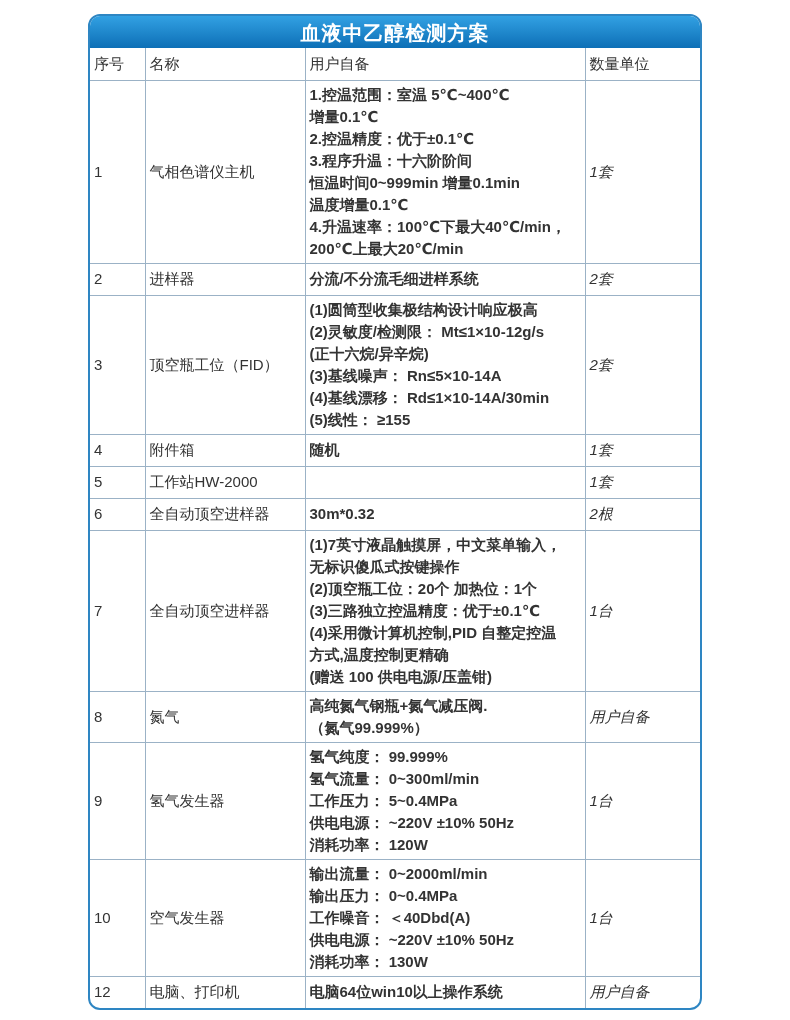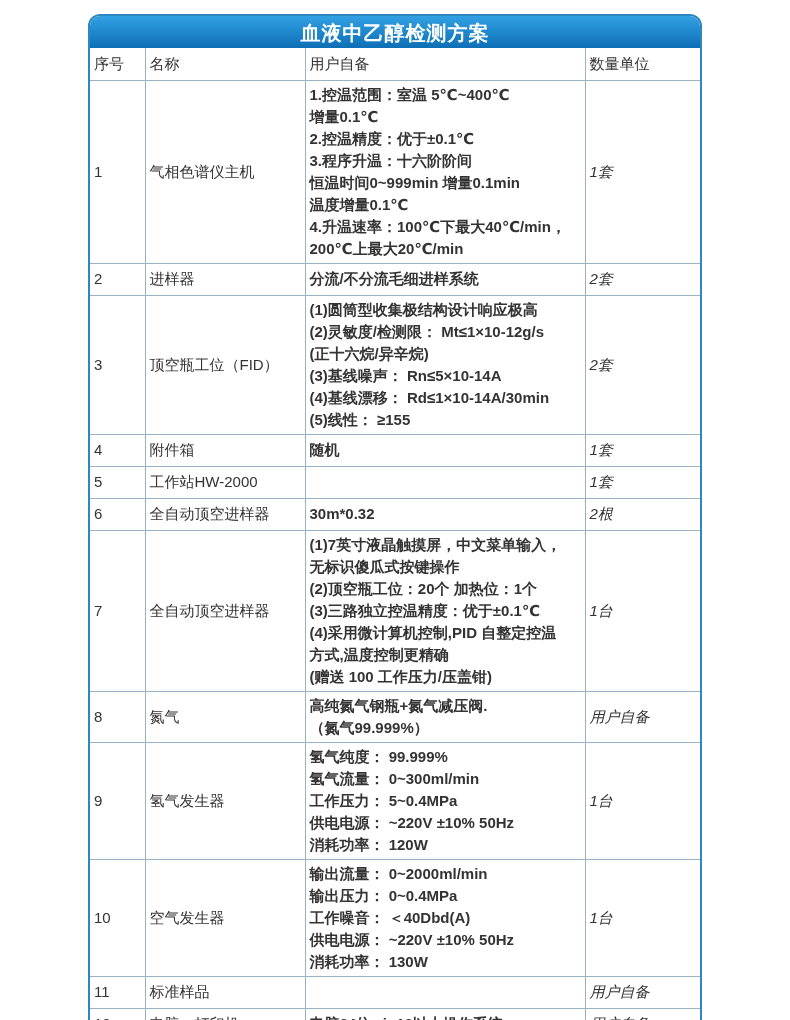--- a/index.html
+++ b/index.html
@@ -147,21 +147,21 @@
         <tr>
           <td class="cell-no">7</td>
           <td class="cell-name">全自动顶空进样器</td>
           <td class="cell-spec">
             <div class="spec-line">(1)7英寸液晶触摸屏，中文菜单输入，</div>
             <div class="spec-line">无标识傻瓜式按键操作</div>
             <div class="spec-line">(2)顶空瓶工位：20个 加热位：1个</div>
             <div class="spec-line">(3)三路独立控温精度：优于±0.1℃</div>
             <div class="spec-line">(4)采用微计算机控制,PID 自整定控温</div>
             <div class="spec-line">方式,温度控制更精确</div>
-            <div class="spec-line">(赠送 100 工作压力/压盖钳)</div>
+            <div class="spec-line">(赠送 100 供电电源/压盖钳)</div>
           </td>
           <td class="cell-qty">1台</td>
         </tr>
         <tr>
           <td class="cell-no">8</td>
           <td class="cell-name">氮气</td>
           <td class="cell-spec">
             <div class="spec-line">高纯氮气钢瓶+氮气减压阀.</div>
             <div class="spec-line">（氮气99.999%）</div>
           </td>
@@ -185,26 +185,20 @@
           <td class="cell-spec">
             <div class="spec-line">输出流量： 0~2000ml/min</div>
             <div class="spec-line">输出压力： 0~0.4MPa</div>
             <div class="spec-line">工作噪音： ＜40Dbd(A)</div>
             <div class="spec-line">供电电源： ~220V ±10% 50Hz</div>
             <div class="spec-line">消耗功率： 130W</div>
           </td>
           <td class="cell-qty">1台</td>
         </tr>
         <tr class="single">
-          <td class="cell-no">11</td>
-          <td class="cell-name">标准样品</td>
-          <td class="cell-spec"></td>
-          <td class="cell-qty">用户自备</td>
-        </tr>
-        <tr class="single">
           <td class="cell-no">12</td>
           <td class="cell-name">电脑、打印机</td>
           <td class="cell-spec">
             <div class="spec-line">电脑64位win10以上操作系统</div>
           </td>
           <td class="cell-qty">用户自备</td>
         </tr>
       </tbody>
   </table>
 </div>

